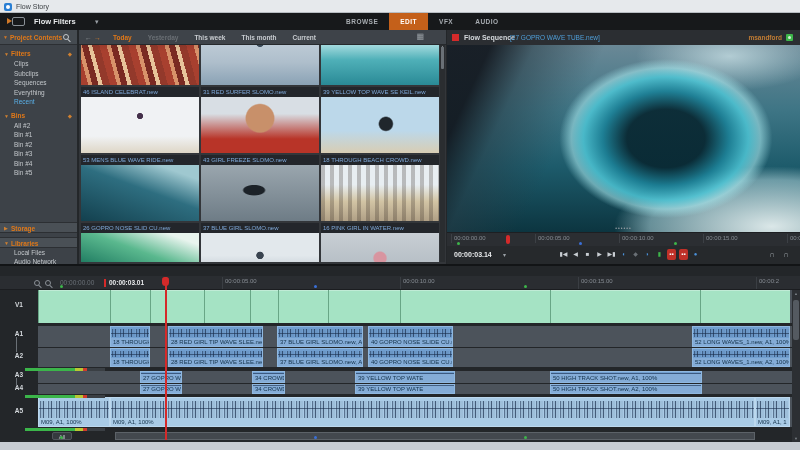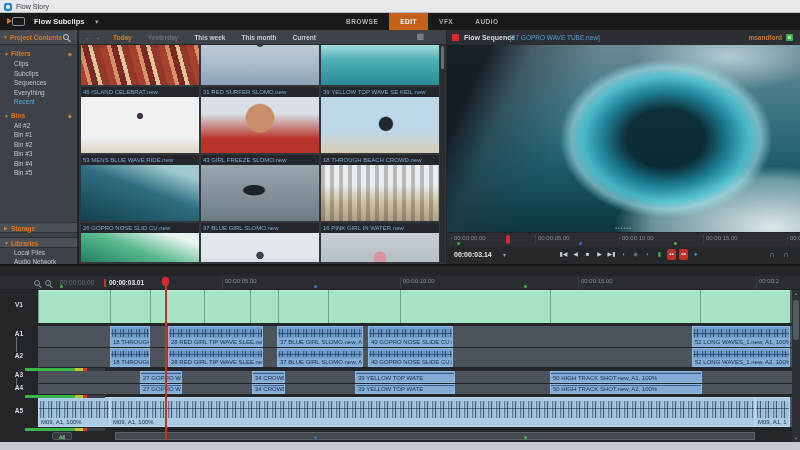--- a/index.html
+++ b/index.html
@@ -156,21 +156,21 @@
 
 <div id="root">
 
   <div class="titlebar">
     <span class="appicon"></span>
     <span class="wtitle">Flow Story</span>
   </div>
 
   <div class="appbar"></div>
   <span class="exit-icon"></span>
-  <span class="proj-label">Flow Subclips</span>
+  <span class="proj-label">Flow Filters</span>
   <span class="proj-caret">▾</span>
   <div class="tabs">
       <div class="tab">BROWSE</div>
       <div class="tab active">EDIT</div>
       <div class="tab">VFX</div>
       <div class="tab">AUDIO</div>
     </div>
 
   <div class="sidebar">
     <div class="side-hdr">

